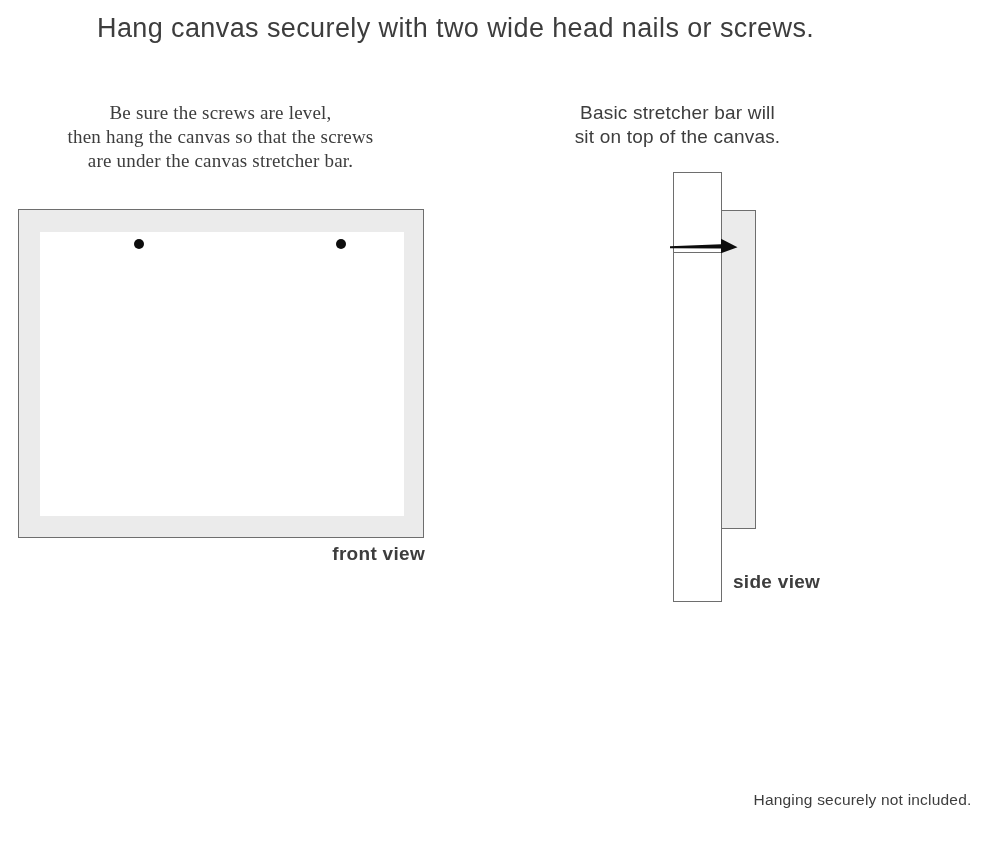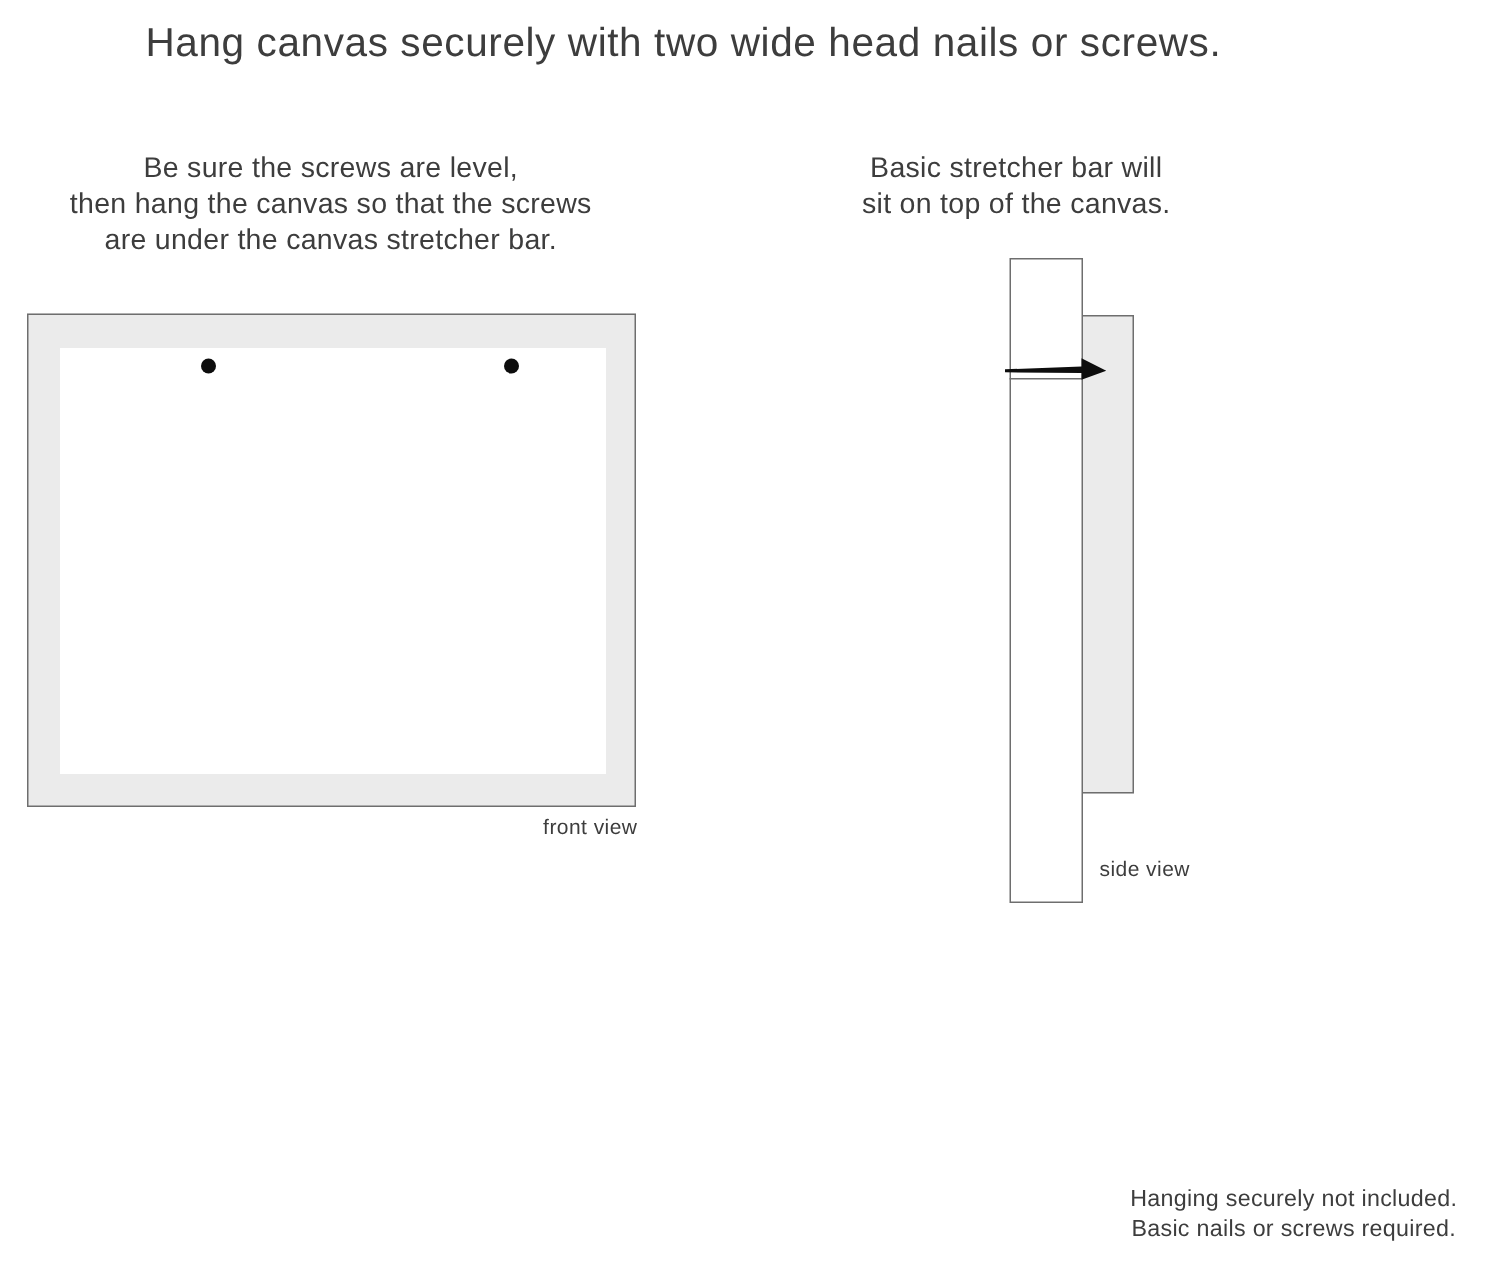--- a/index.html
+++ b/index.html
@@ -27,21 +27,21 @@
     margin-left: 24px;
   }
   .para {
     position: absolute;
     font-size: 19px;
     font-weight: 300;
     line-height: 24px;
     text-align: center;
     letter-spacing: 0.2px;
   }
-  .para-front { left: 18px;  top: 101px; width: 405px; }
+  .para-front { left: 18px;  top: 101px; width: 405px; font-family: Liberation Serif, serif; }
   .para-side  { left: 555px; top: 101px; width: 245px; }
 
   
   .front-canvas-outer {
     position: absolute;
     left: 18px;
     top: 209px;
     width: 406px;
     height: 329px;
     background: #ebebeb;
@@ -62,22 +62,22 @@
     height: 10px;
     border-radius: 50%;
     background: #0d0d0d;
     top: 7px;
   }
   .screw-dot.left  { left: 94px;  }
   .screw-dot.right { left: 296px; }
 
   .caption {
     position: absolute;
-    font-size: 14px;
-    font-weight: 400;
+    font-size: 19px;
+    font-weight: 700;
     letter-spacing: 0.3px;
   }
   .caption-front {
     left: 225px;
     top: 543px;
     width: 200px;
     text-align: right;
   }
   .caption-side {
     left: 733px;
@@ -162,16 +162,15 @@
   <div class="side-canvas-profile"></div>
   <div class="side-stretcher-bar"></div>
   <div class="nail-level-line"></div>
   <svg class="nail-svg" viewBox="0 0 78 26" xmlns="http://www.w3.org/2000/svg">
     <polygon points="5,12.2 56,10.3 56,4.8 72.5,13.2 56,19.2 56,14.6 5,14.2" fill="#0d0d0d"></polygon>
   </svg>
   <div class="caption caption-side">side view</div>
 
   <div class="footer">
     <div>Hanging securely not included.</div>
-    <div>Basic nails or screws required.</div>
   </div>
 
 </div>
 
 </body></html>

